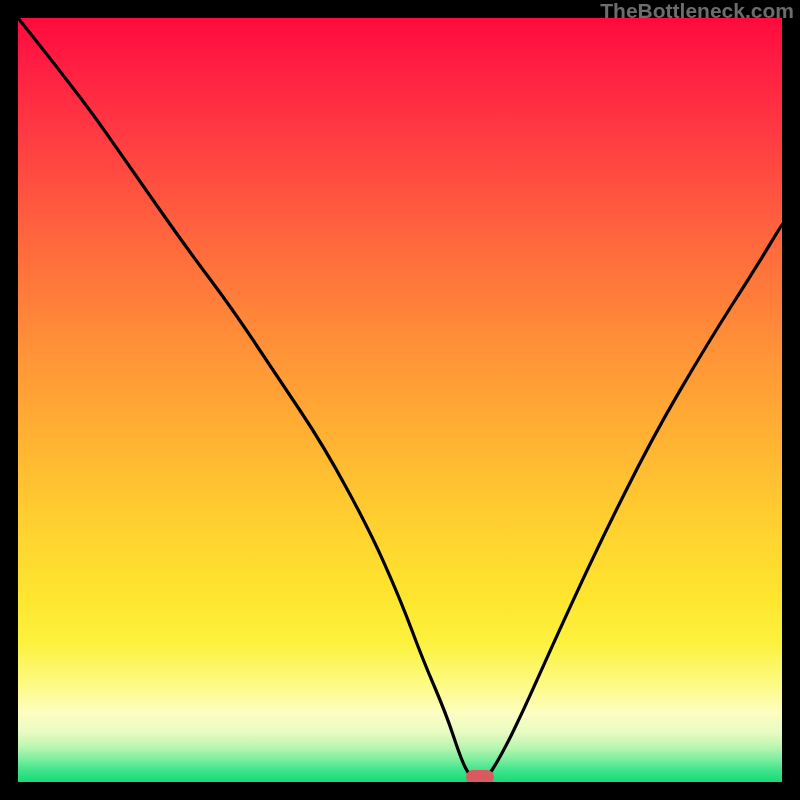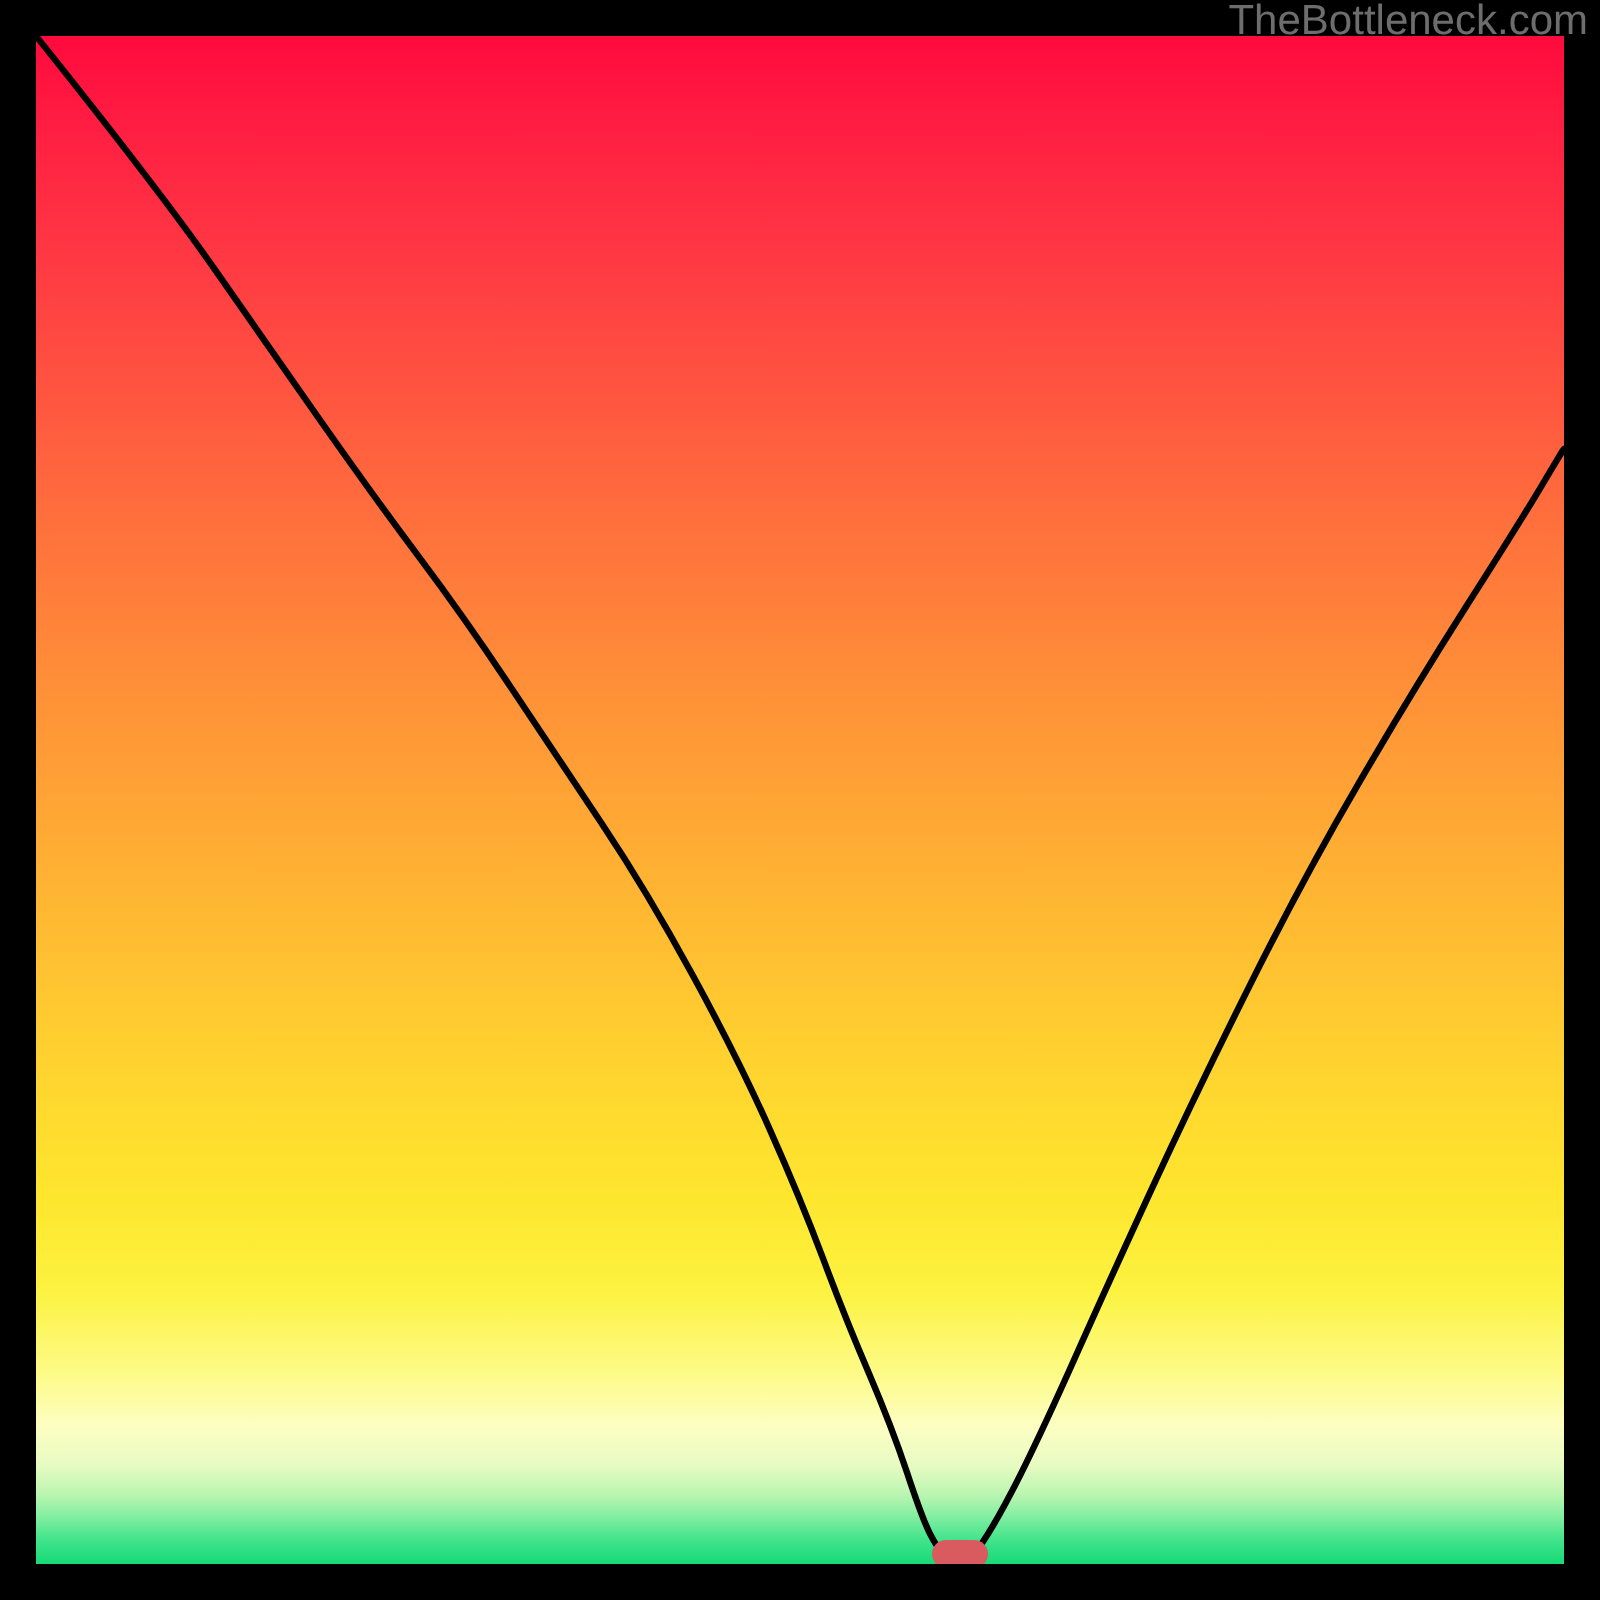--- a/index.html
+++ b/index.html
@@ -52,21 +52,21 @@
       #3ee38a 98.5%,
       #17da77 100%
     );
   }
   .watermark {
     position: absolute;
     right: 6px;
     top: -1px;
     color: #6d6d6d;
     font-size: 21px;
-    font-weight: 400;
+    font-weight: 700;
     letter-spacing: 0px;
     user-select: none;
   }
   svg.curve {
     position: absolute;
     left: 0;
     top: 0;
     width: 100%;
     height: 100%;
   }

